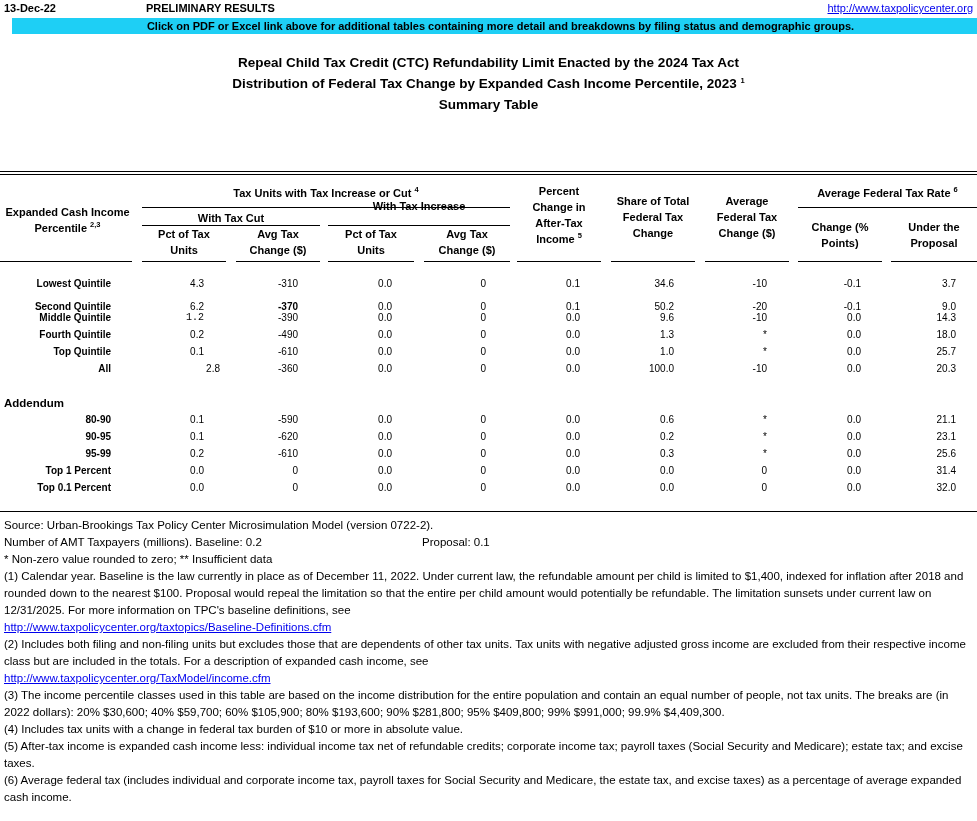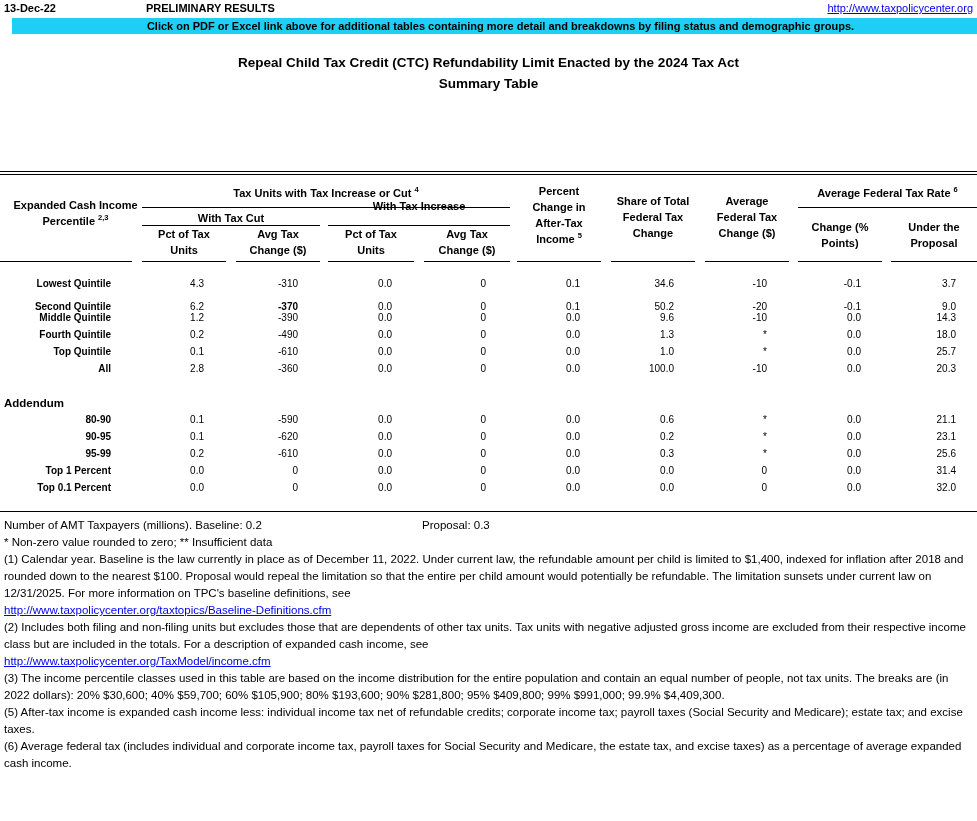--- a/index.html
+++ b/index.html
@@ -41,27 +41,28 @@
 
 <div class="topbar">
   <span class="date">13-Dec-22</span>
   <span class="prelim">PRELIMINARY RESULTS</span>
   <a class="url">http://www.taxpolicycenter.org</a>
 </div>
 <div class="banner">Click on PDF or Excel link above for additional tables containing more detail and breakdowns by filing status and demographic groups.</div>
 
 <div class="titles">
   <div>Repeal Child Tax Credit (CTC) Refundability Limit Enacted by the 2024 Tax Act</div>
+  <div><span>Distribution of Federal Tax Change by Expanded Cash Income Percentile, 2023</span> <sup>1</sup></div>
   <div>Summary Table</div>
 </div>
 
 <div class="dbl" style="top:171px;"></div>
 <div class="dbl" style="top:174px;"></div>
 
-<div class="hdr" style="left:0;width:135px;top:197px;padding-left:8px;">
+<div class="hdr" style="left:0;width:135px;top:204px;">
   <div>Expanded Cash Income</div>
   <div><span>Percentile</span> <sup>2,3</sup></div>
 </div>
 <div class="hline thin" style="left:0;width:132px;top:261px;"></div>
 
 <div class="hdr" style="left:142px;width:368px;top:185px;">
   <span>Tax Units with Tax Increase or Cut</span> <sup>4</sup>
 </div>
 <div class="hline" style="left:142px;width:368px;top:207px;"></div>
 
@@ -148,21 +149,21 @@
       <span class="cell" style="left: 332px;">0.0</span>
       <span class="cell" style="left: 426px;">0</span>
       <span class="cell" style="left: 520px;">0.1</span>
       <span class="cell" style="left: 614px;">50.2</span>
       <span class="cell" style="left: 707px;">-20</span>
       <span class="cell" style="left: 801px;">-0.1</span>
       <span class="cell" style="left: 896px;">9.0</span>
     </div>
     <div class="row" style="top: 312px;">
       <span class="lbl">Middle Quintile</span>
-      <span class="cell" style="left: 144px;">1.2</span>
+      <span class="cell" style="left: 144px; font-family: Liberation Mono, monospace;">1.2</span>
       <span class="cell" style="left: 238px;">-390</span>
       <span class="cell" style="left: 332px;">0.0</span>
       <span class="cell" style="left: 426px;">0</span>
       <span class="cell" style="left: 520px;">0.0</span>
       <span class="cell" style="left: 614px;">9.6</span>
       <span class="cell" style="left: 707px;">-10</span>
       <span class="cell" style="left: 801px;">0.0</span>
       <span class="cell" style="left: 896px;">14.3</span>
     </div>
     <div class="row" style="top: 329px;">
@@ -184,21 +185,21 @@
       <span class="cell" style="left: 332px;">0.0</span>
       <span class="cell" style="left: 426px;">0</span>
       <span class="cell" style="left: 520px;">0.0</span>
       <span class="cell" style="left: 614px;">1.0</span>
       <span class="cell" style="left: 707px;">*</span>
       <span class="cell" style="left: 801px;">0.0</span>
       <span class="cell" style="left: 896px;">25.7</span>
     </div>
     <div class="row" style="top: 363px;">
       <span class="lbl">All</span>
-      <span class="cell" style="left: 144px;">2.8</span>
+      <span class="cell" style="left: 160px;">2.8</span>
       <span class="cell" style="left: 238px;">-360</span>
       <span class="cell" style="left: 332px;">0.0</span>
       <span class="cell" style="left: 426px;">0</span>
       <span class="cell" style="left: 520px;">0.0</span>
       <span class="cell" style="left: 614px;">100.0</span>
       <span class="cell" style="left: 707px;">-10</span>
       <span class="cell" style="left: 801px;">0.0</span>
       <span class="cell" style="left: 896px;">20.3</span>
     </div>
   </div>
@@ -262,22 +263,24 @@
       <span class="cell" style="left: 614px;">0.0</span>
       <span class="cell" style="left: 707px;">0</span>
       <span class="cell" style="left: 801px;">0.0</span>
       <span class="cell" style="left: 896px;">32.0</span>
     </div>
   </div>
 
 <div class="dbl" style="top:511px;"></div>
 
 <div class="notes">
-  <div class="line amt"><span style="width:418px;">Number of AMT Taxpayers (millions).  Baseline: 0.2</span><span>Proposal: 0.3</span></div>
+  <div class="line">Source: Urban-Brookings Tax Policy Center Microsimulation Model (version 0722-2).</div>
+  <div class="line amt"><span style="width:418px;">Number of AMT Taxpayers (millions).  Baseline: 0.2</span><span>Proposal: 0.1</span></div>
   <div class="line">* Non-zero value rounded to zero; ** Insufficient data</div>
   <div class="line">(1) Calendar year. Baseline is the law currently in place as of December 11, 2022. Under current law, the refundable amount per child is limited to $1,400, indexed for inflation after 2018 and rounded down to the nearest $100. Proposal would repeal the limitation so that the entire per child amount would potentially be refundable. The limitation sunsets under current law on 12/31/2025. For more information on TPC's baseline definitions, see</div>
   <div class="line"><a>http://www.taxpolicycenter.org/taxtopics/Baseline-Definitions.cfm</a></div>
   <div class="line">(2) Includes both filing and non-filing units but excludes those that are dependents of other tax units. Tax units with negative adjusted gross income are excluded from their respective income class but are included in the totals. For a description of expanded cash income, see</div>
   <div class="line"><a>http://www.taxpolicycenter.org/TaxModel/income.cfm</a></div>
   <div class="line">(3) The income percentile classes used in this table are based on the income distribution for the entire population and contain an equal number of people, not tax units. The breaks are (in 2022 dollars): 20% $30,600; 40% $59,700; 60% $105,900; 80% $193,600; 90% $281,800; 95% $409,800; 99% $991,000; 99.9% $4,409,300.</div>
+  <div class="line">(4) Includes tax units with a change in federal tax burden of $10 or more in absolute value.</div>
   <div class="line">(5) After-tax income is expanded cash income less: individual income tax net of refundable credits; corporate income tax; payroll taxes (Social Security and Medicare); estate tax; and excise taxes.</div>
   <div class="line">(6) Average federal tax (includes individual and corporate income tax, payroll taxes for Social Security and Medicare, the estate tax, and excise taxes) as a percentage of average expanded cash income.</div>
 </div>
 
 </body></html>

